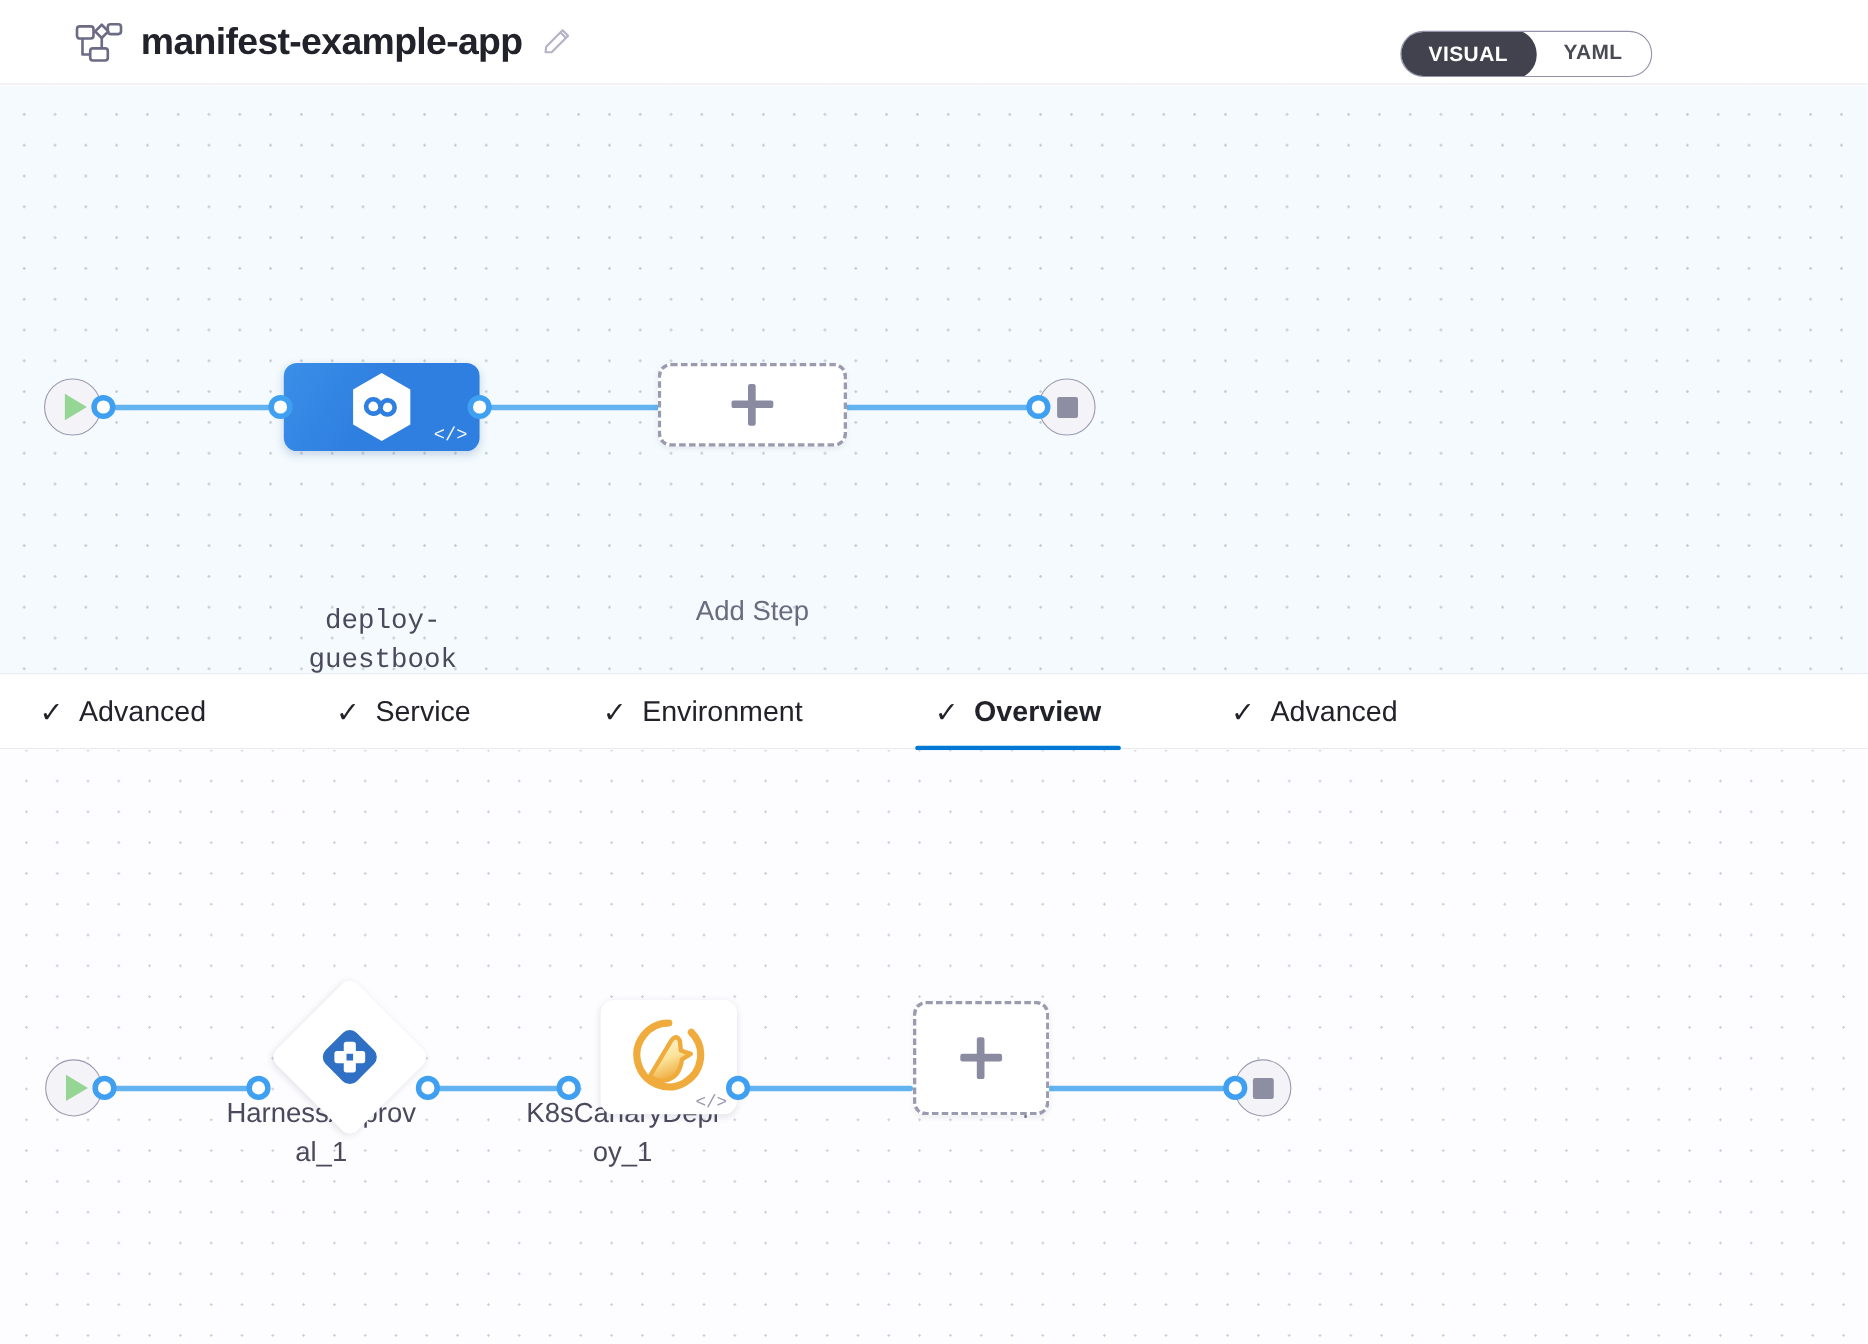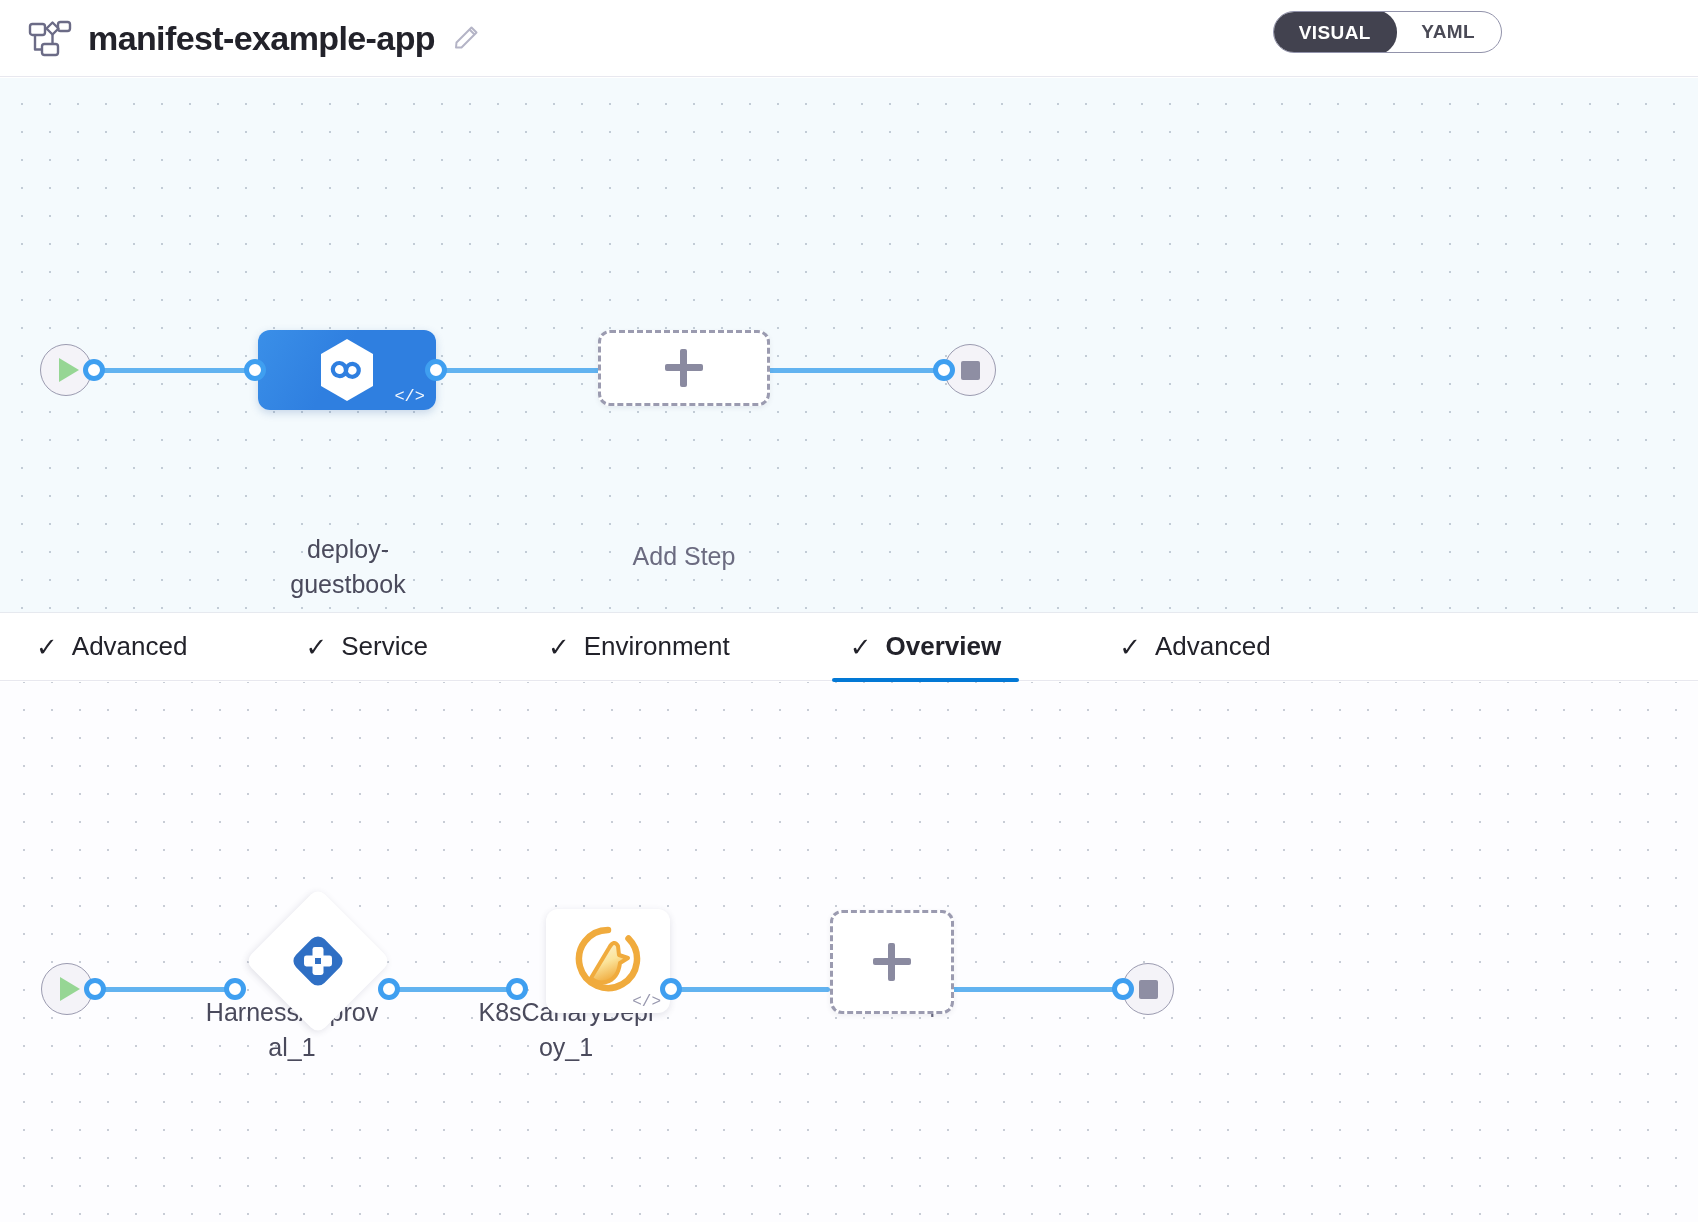--- a/index.html
+++ b/index.html
@@ -22,20 +22,21 @@
   
   .header {
     position: absolute;
     left: 0; top: 0;
     width: 1698px;
     height: 77px;
     background: #ffffff;
     border-bottom: 1px solid #e8e8ef;
     display: flex;
     align-items: center;
+    padding-left: 40px;
   }
 
   .header-left {
     display: flex;
     align-items: center;
     padding-left: 28px;
     gap: 16px;
   }
 
   .pipeline-icon { width: 44px; height: 40px; display: block; flex: none; }
@@ -46,21 +47,21 @@
     color: #22222a;
     letter-spacing: -0.6px;
     white-space: nowrap;
   }
 
   .edit-icon { width: 30px; height: 30px; display: block; cursor: pointer; }
 
   .header-right {
     position: absolute;
     right: 196px;
-    top: 11px;
+    top: 28px;
     display: flex;
     align-items: flex-end;
   }
 
   .mode-toggle {
     display: flex;
     align-items: center;
     border: 1.5px solid #9293ab;
     border-radius: 22px;
     height: 42px;
@@ -356,21 +357,21 @@
         <svg viewBox="0 0 58 64" width="58" height="64">
           <path d="M29 1 L55 16 L55 48 L29 63 L3 48 L3 16 Z" fill="#ffffff"></path>
           <g fill="none" stroke="#2f7fe0" stroke-width="4.2" stroke-linecap="round">
             <path d="M21 38 a6.5 6.5 0 1 1 6.8 -6.2 a6.5 6.5 0 1 0 7 -6 a6.5 6.5 0 0 0 -6.6 6.2 a6.5 6.5 0 0 1 -7.2 6"></path>
           </g>
         </svg>
       </span>
       <span class="code-tag">&lt;/&gt;</span>
     </div>
     <div class="port" style="left:425px; top:281px;"></div>
-    <div class="node-label" style="left:208px; top:454px; width:280px;">deploy-
+    <div class="node-label" style="left:208px; top:470px; width:280px;font-family:Liberation Mono, monospace;">deploy-
 guestbook</div>
 
     <div class="add-box" style="left:598px; top:252px; width:172px; height:76px;">
       <span class="add-plus"></span>
     </div>
     <div class="add-label" style="left:598px; top:464px; width:172px;">Add Step</div>
 
     <div class="port" style="left:933px; top:281px;"></div>
     <div class="terminal" style="left:944px; top:266px;">
       <span class="stop-sq"></span>

